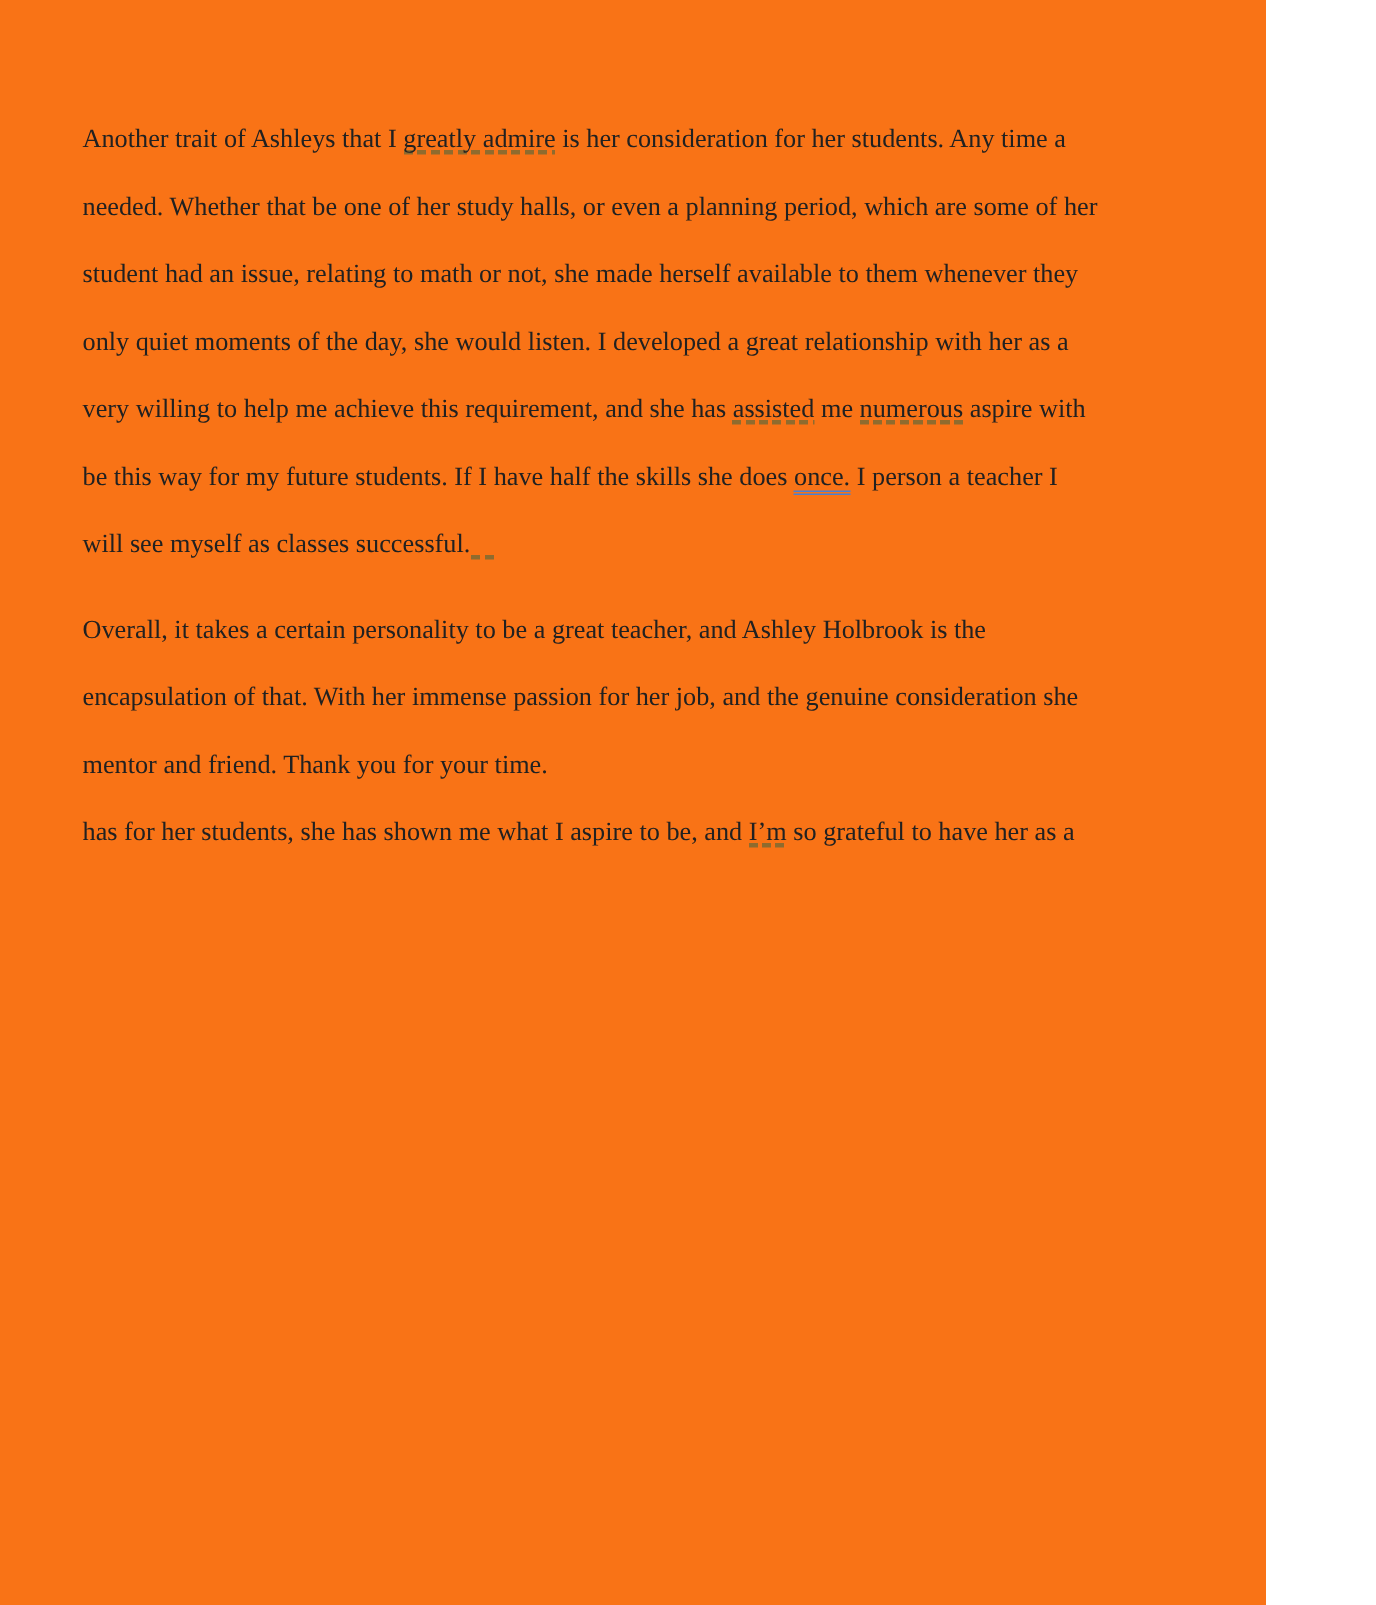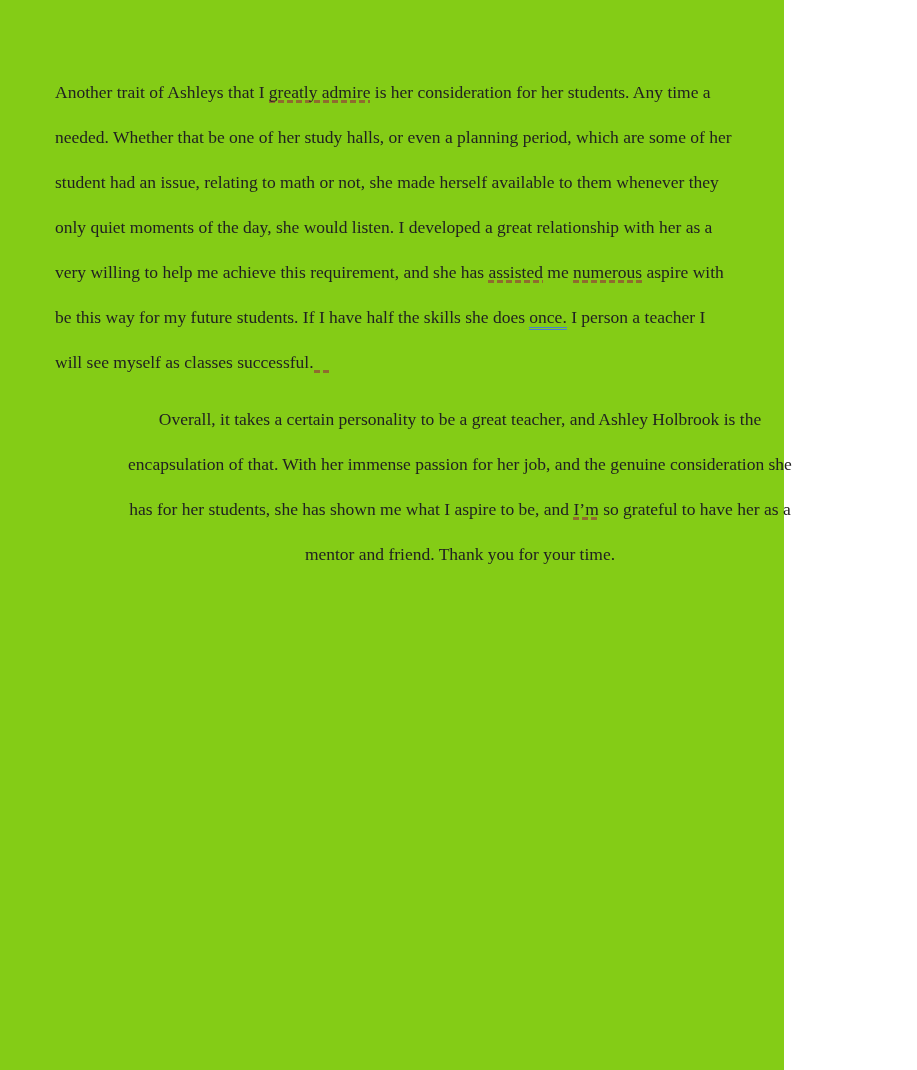--- a/index.html
+++ b/index.html
@@ -5,34 +5,34 @@
   * { margin: 0; padding: 0; box-sizing: border-box; }
   html, body {
     width: 917px;
     height: 1070px;
     background: #ffffff;
     overflow: hidden;
     font-family: "Liberation Serif", "DejaVu Serif", serif;
   }
   .page {
     position: relative;
-    width: 784px;
+    width: 844px;
     height: 1070px;
-    background: #84cc16;
+    background: #f97316;
   }
   .doc-text {
     position: absolute;
     left: 55px;
     top: 70px;
     width: 810px;
     color: #212121;
     font-size: 17.5px;
   }
   .paragraph { margin: 0; }
-  .paragraph + .paragraph { margin-top: 12px; text-align: center; }
+  .paragraph + .paragraph { margin-top: 12px; }
   .line {
     height: 45px;
     line-height: 45px;
     white-space: nowrap;
   }
   
   .mark-spell {
     background: repeating-linear-gradient(90deg,
       var(--spell-color, #8f6b2e) 0 6px,
       transparent 6px 9px) left bottom / 100% 3px no-repeat;
@@ -53,17 +53,17 @@
         <div class="line"><span>needed. Whether that be one of her study halls, or even a planning period, which are some of her</span></div>
         <div class="line"><span>student had an issue, relating to math or not, she made herself available to them whenever they</span></div>
         <div class="line"><span>only quiet moments of the day, she would listen. I developed a great relationship with her as a</span></div>
         <div class="line"><span>very willing to help me achieve this requirement, and she has </span><span class="mark-spell">assisted</span><span> me </span><span class="mark-spell">numerous</span><span> aspire with</span></div>
         <div class="line"><span>be this way for my future students. If I have half the skills she does </span><span class="mark-grammar">once.</span><span> I person a teacher I</span></div>
         <div class="line"><span>will see myself as classes successful.</span><span class="mark-spell">&nbsp;&nbsp;&nbsp;&nbsp;</span></div>
       </div>
       <div class="paragraph">
         <div class="line"><span>Overall, it takes a certain personality to be a great teacher, and Ashley Holbrook is the</span></div>
         <div class="line"><span>encapsulation of that. With her immense passion for her job, and the genuine consideration she</span></div>
+        <div class="line"><span>mentor and friend. Thank you for your time.</span></div>
         <div class="line"><span>has for her students, she has shown me what I aspire to be, and </span><span class="mark-spell">I’m</span><span> so grateful to have her as a</span></div>
-        <div class="line"><span>mentor and friend. Thank you for your time.</span></div>
       </div>
     </div>
 </div>
 
 </body></html>

